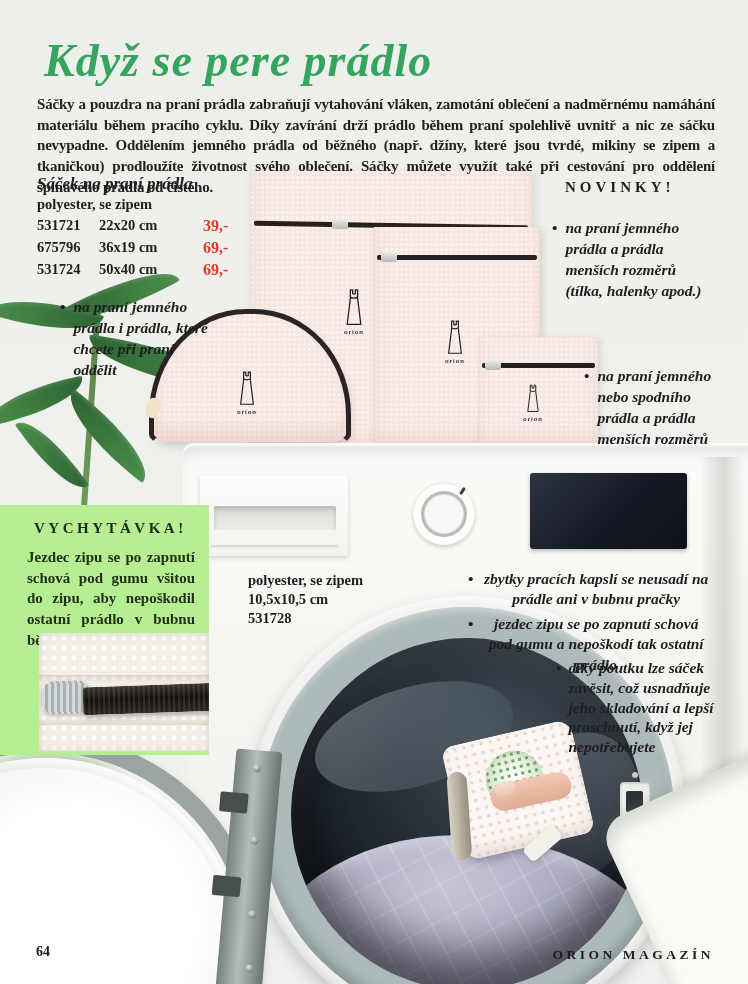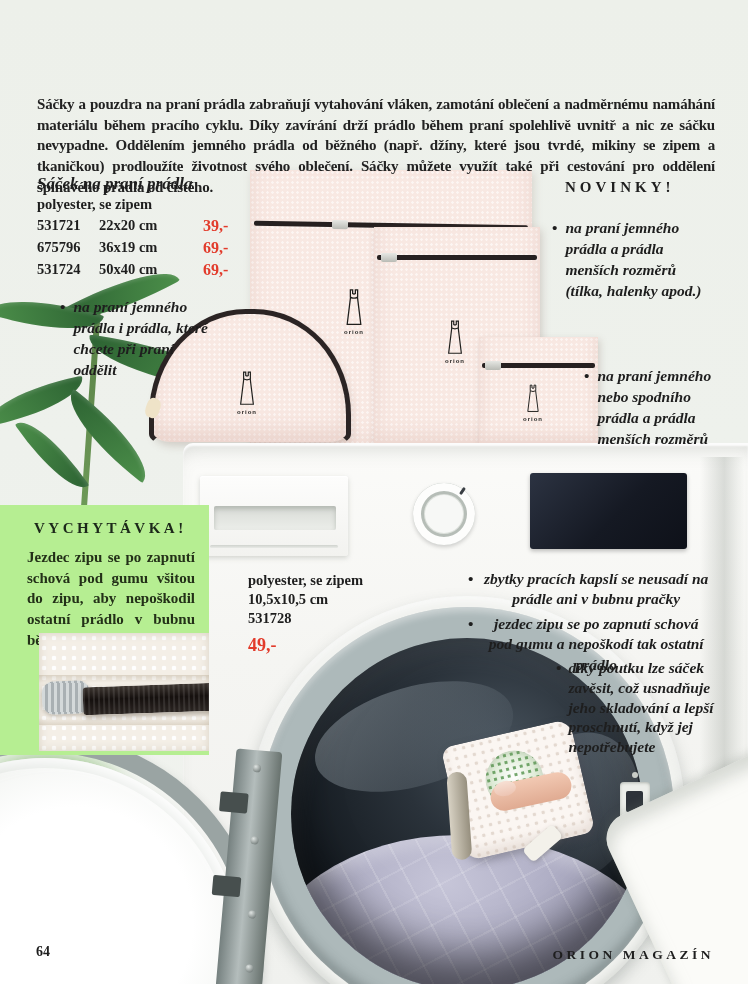--- a/index.html
+++ b/index.html
@@ -334,20 +334,21 @@
     <div class="vbox-title">VYCHYTÁVKA!</div>
     <div class="vbox-text">Jezdec zipu se po zapnutí schová pod gumu všitou do zipu, aby nepoškodil ostatní prádlo v bubnu během pracího cyklu.</div>
     <div class="vbox-photo">
       <div class="vbox-gap"></div>
       <div class="vbox-gap2"></div>
       <div class="vbox-cuff"></div>
       <div class="vbox-zip"></div>
     </div>
   </div>
 
+  <h1 class="abs page-title">Když se pere prádlo</h1>
   <p class="abs intro">Sáčky a pouzdra na praní prádla zabraňují vytahování vláken, zamotání oblečení a nadměrnému namáhání materiálu během pracího cyklu. Díky zavírání drží prádlo během praní spolehlivě uvnitř a nic ze sáčku nevypadne. Oddělením jemného prádla od běžného (např. džíny, které jsou tvrdé, mikiny se zipem a tkaničkou) prodloužíte životnost svého oblečení. Sáčky můžete využít také při cestování pro oddělení špinavého prádla od čistého.</p>
 
   <div class="abs prod1">
     <div class="prod-name">Sáček na praní prádla</div>
     <div class="prod-mat">polyester, se zipem</div>
     <div class="prod-row">
       <span class="prod-code">531721</span>
       <span class="prod-size">22x20 cm</span>
       <span class="prod-price">39,-</span>
     </div>
@@ -375,21 +376,20 @@
   </div>
   <div class="abs bullet b-right-mid">
     <span class="dot">•</span>
     <span>na praní jemného nebo spodního prádla a prádla menších rozměrů</span>
   </div>
 
   <div class="abs prod2">
     <div class="prod2-line">polyester, se zipem</div>
     <div class="prod2-line">10,5x10,5 cm</div>
     <div class="prod2-line">531728</div>
-    <div class="prod2-price">49,-</div>
   </div>
 
   <div class="abs benefits">
     <div class="benefit">
       <span class="dot">•</span>
       <span class="txt">zbytky pracích kapslí se neusadí na prádle ani v bubnu pračky</span>
     </div>
     <div class="benefit">
       <span class="dot">•</span>
       <span class="txt">jezdec zipu se po zapnutí schová pod gumu a nepoškodí tak ostatní prádlo</span>

